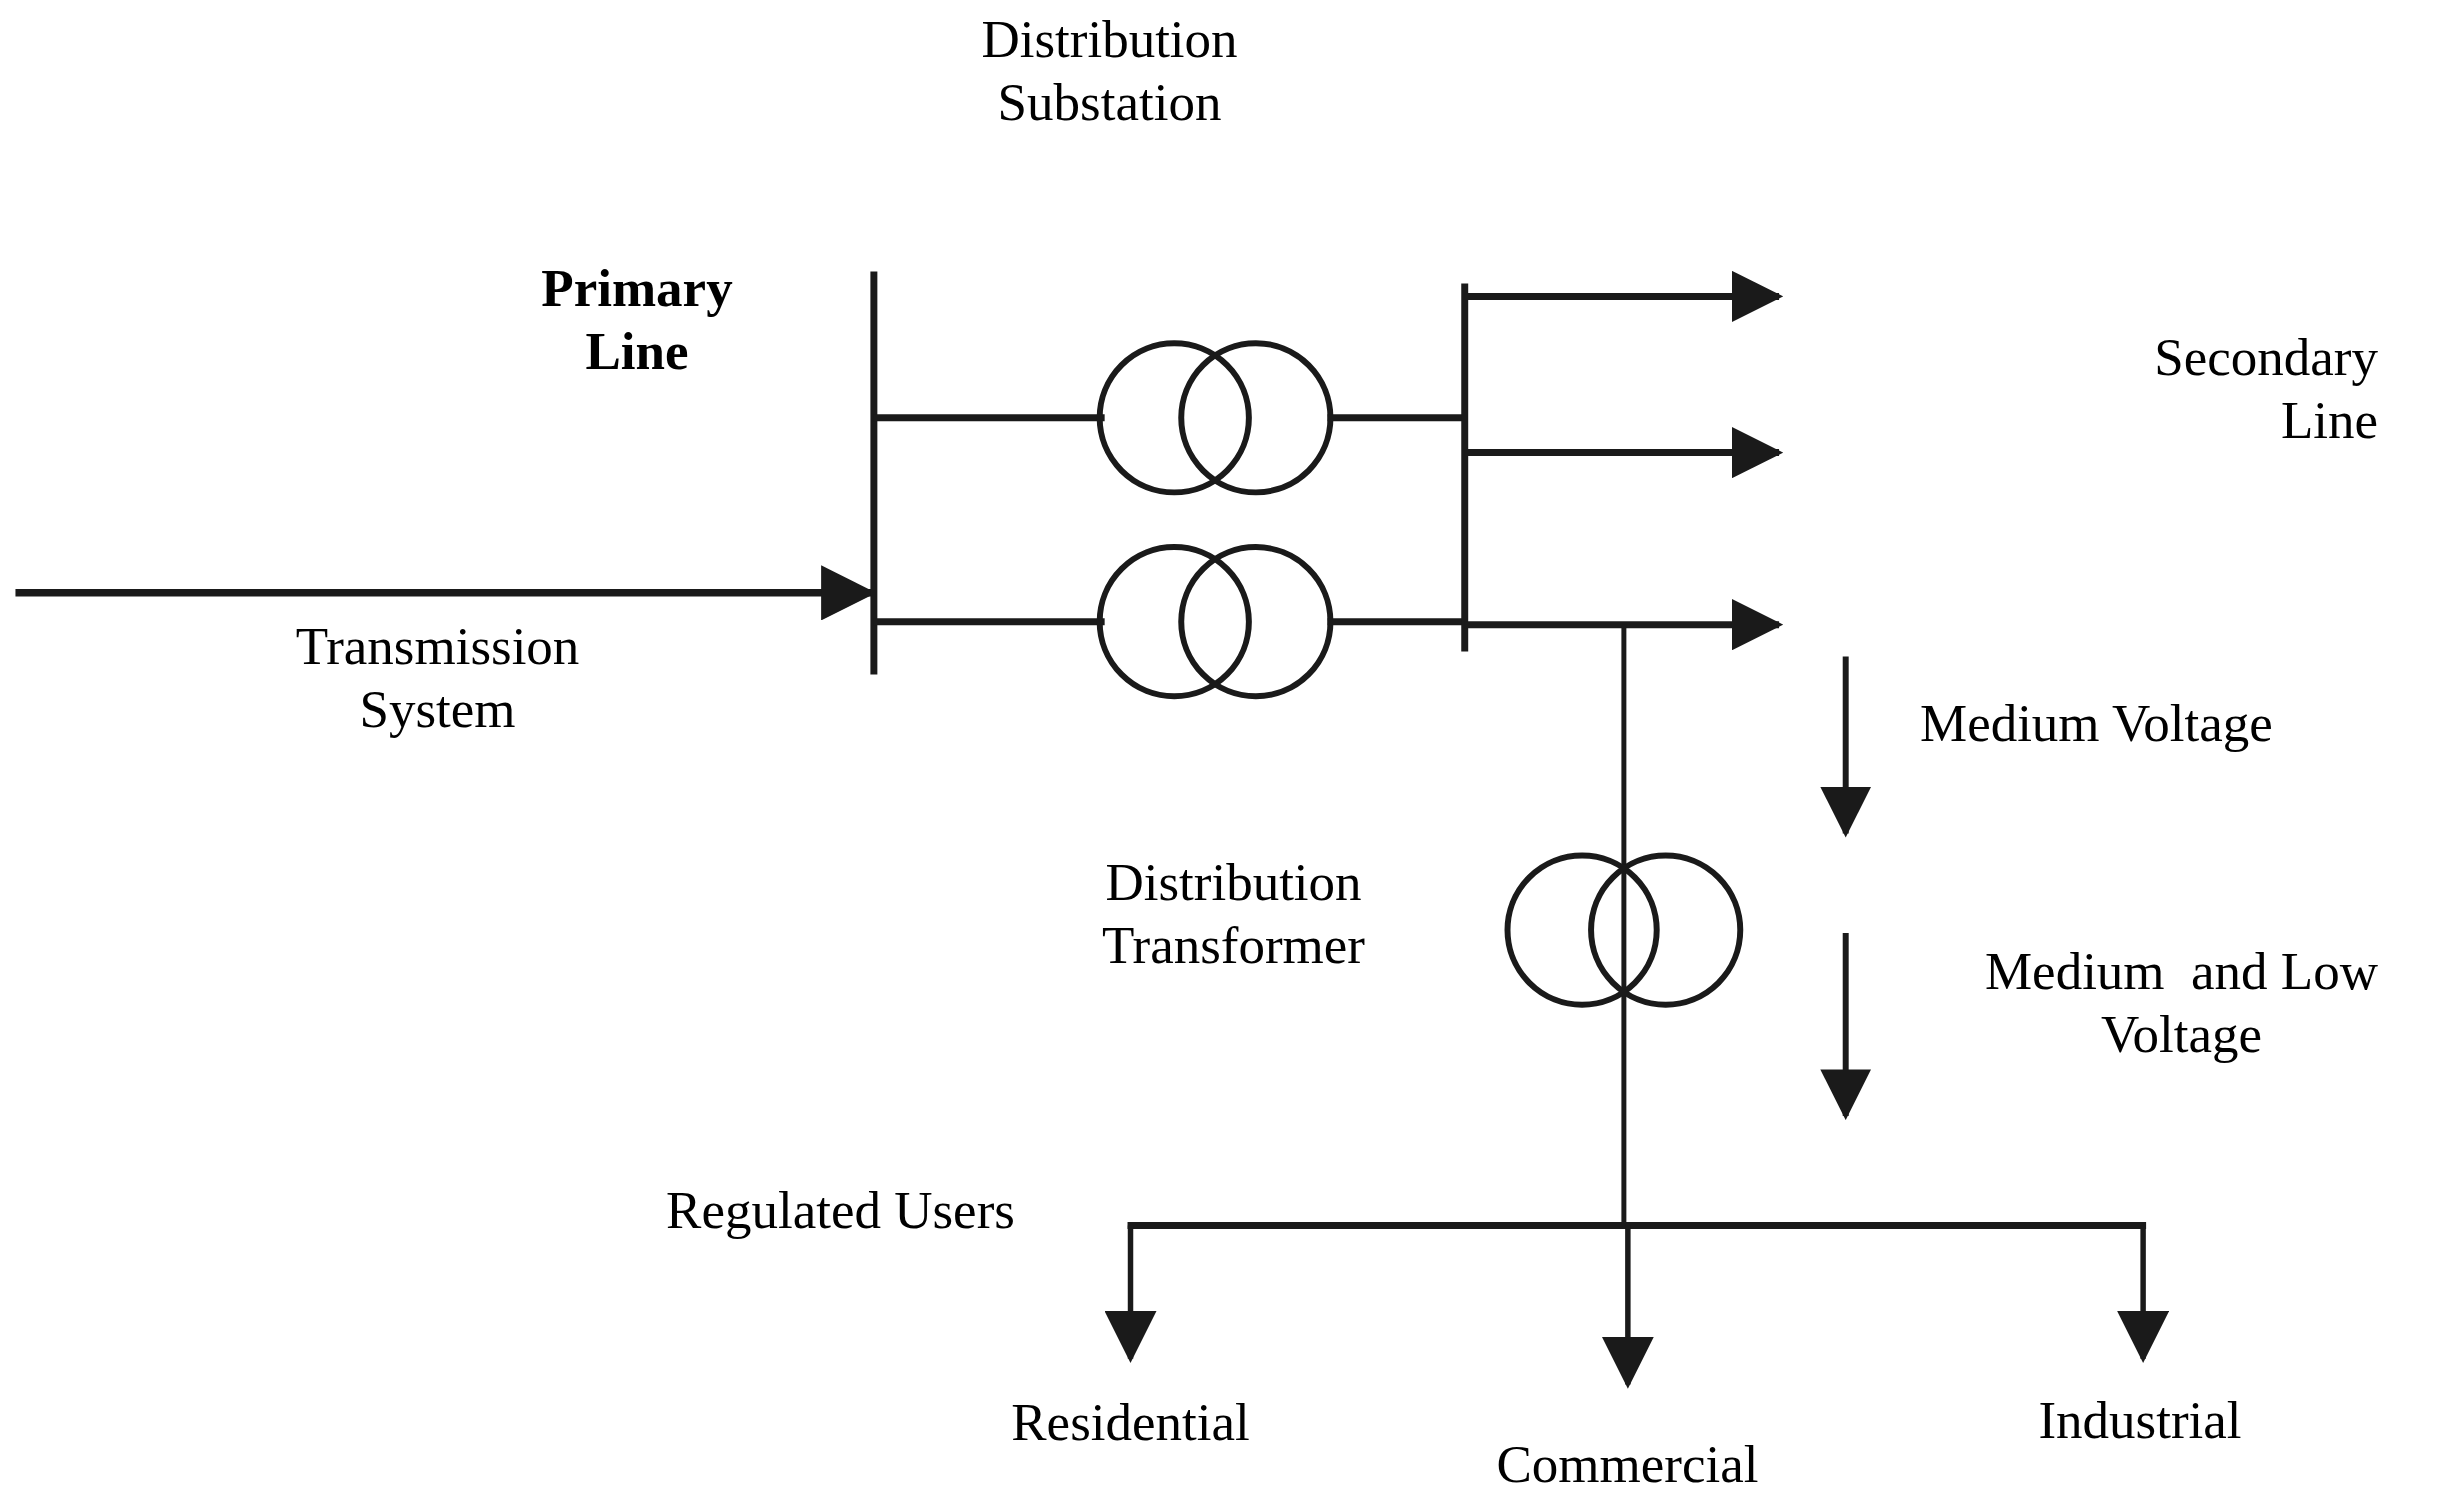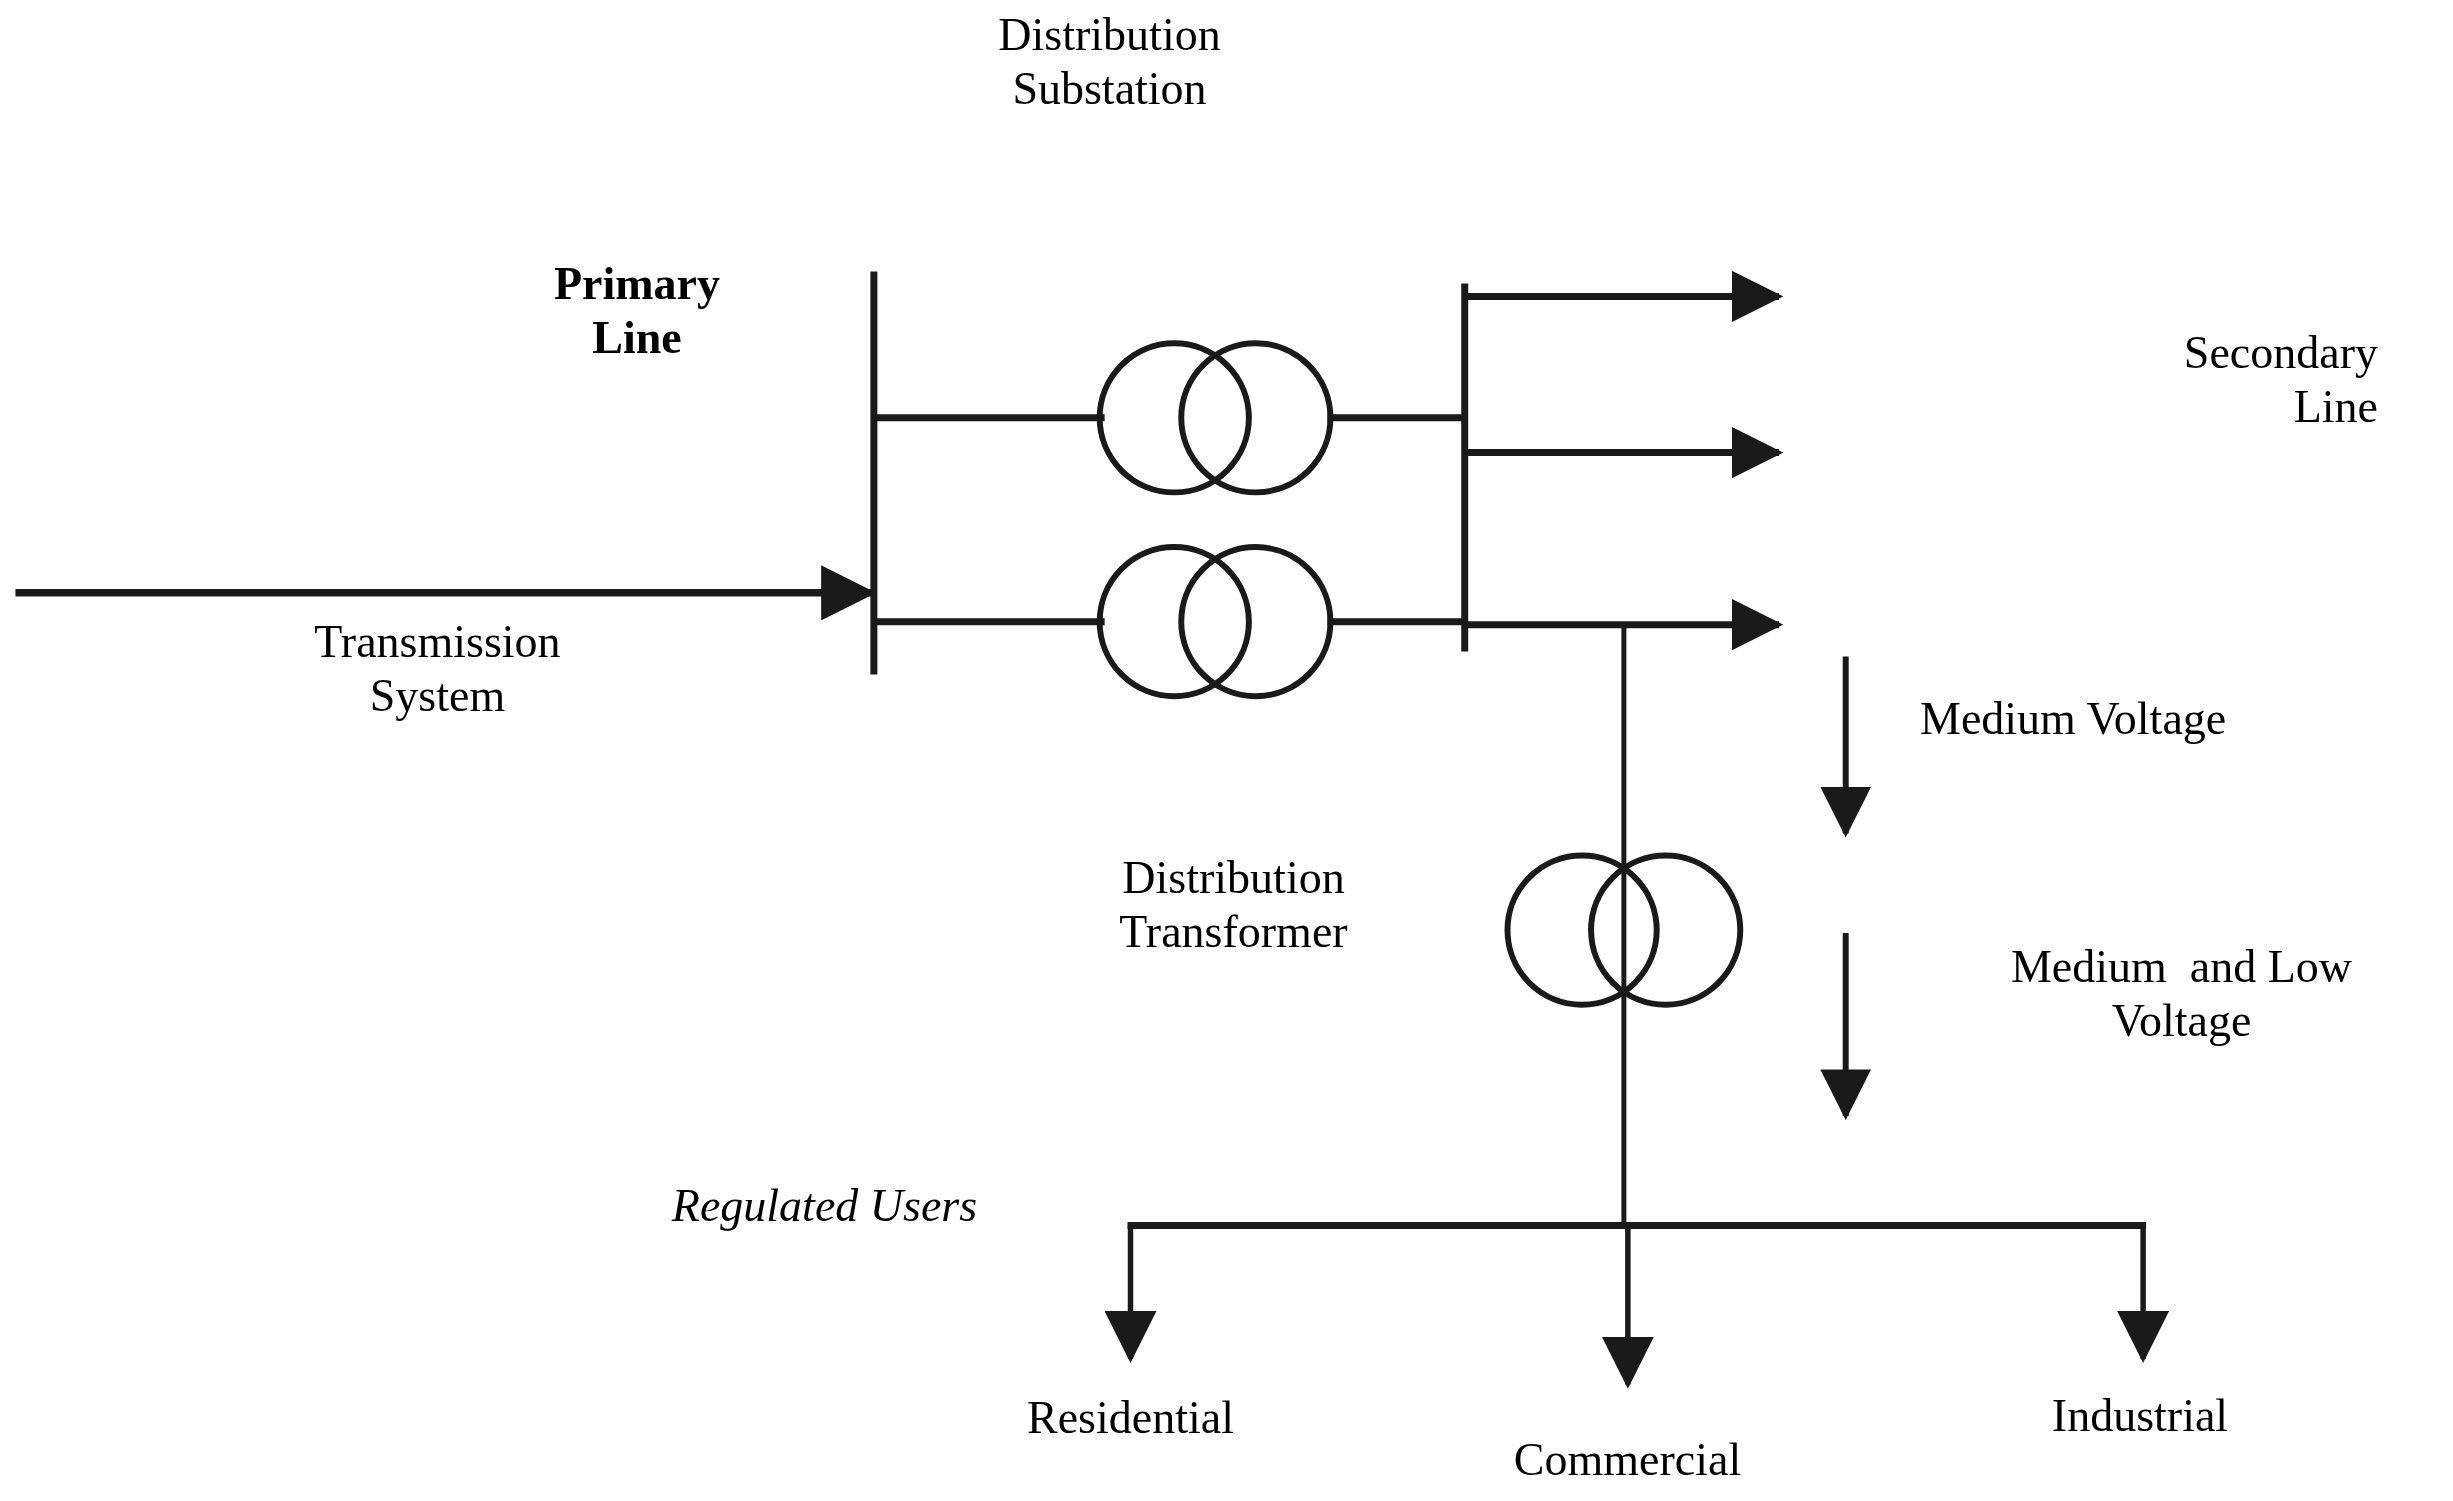--- a/index.html
+++ b/index.html
@@ -19,21 +19,21 @@
     position: absolute;
     left: 0;
     top: 0;
     width: 2454px;
     height: 1501px;
   }
   .lbl {
     position: absolute;
     color: #000000;
     font-family: "Liberation Serif", "DejaVu Serif", serif;
-    font-size: 46px;
+    font-size: 53px;
     line-height: 1.18;
     text-align: center;
     white-space: pre;
     letter-spacing: 0px;
   }
   .lbl-sans {
     font-family: Liberation Serif, serif;
   }
   .lbl-left { text-align: left; }
 </style>
@@ -106,21 +106,21 @@
 Line</div>
 
   <div class="lbl lbl-left" style="left:1920px; top:692px; width:557px;">Medium Voltage</div>
 
   <div class="lbl" style="left:1910px; top:940px; width:543px;">Medium  and Low
 Voltage</div>
 
   <div class="lbl" style="left:955px; top:851px; width:557px;">Distribution
 Transformer</div>
 
-  <div class="lbl" style="left:476px; top:1179px; width:697px;font-style:italic;">Regulated Users</div>
+  <div class="lbl" style="left:492px; top:1179px; width:697px;">Regulated Users</div>
 
   <div class="lbl" style="left:862px; top:1391px; width:537px;">Residential</div>
 
   <div class="lbl" style="left:1359px; top:1391px; width:537px;margin-top:42px;">Commercial</div>
 
   <div class="lbl lbl-sans" style="left:1891px; top:1389px; width:498px;">Industrial</div>
 
 </div>
 
 

